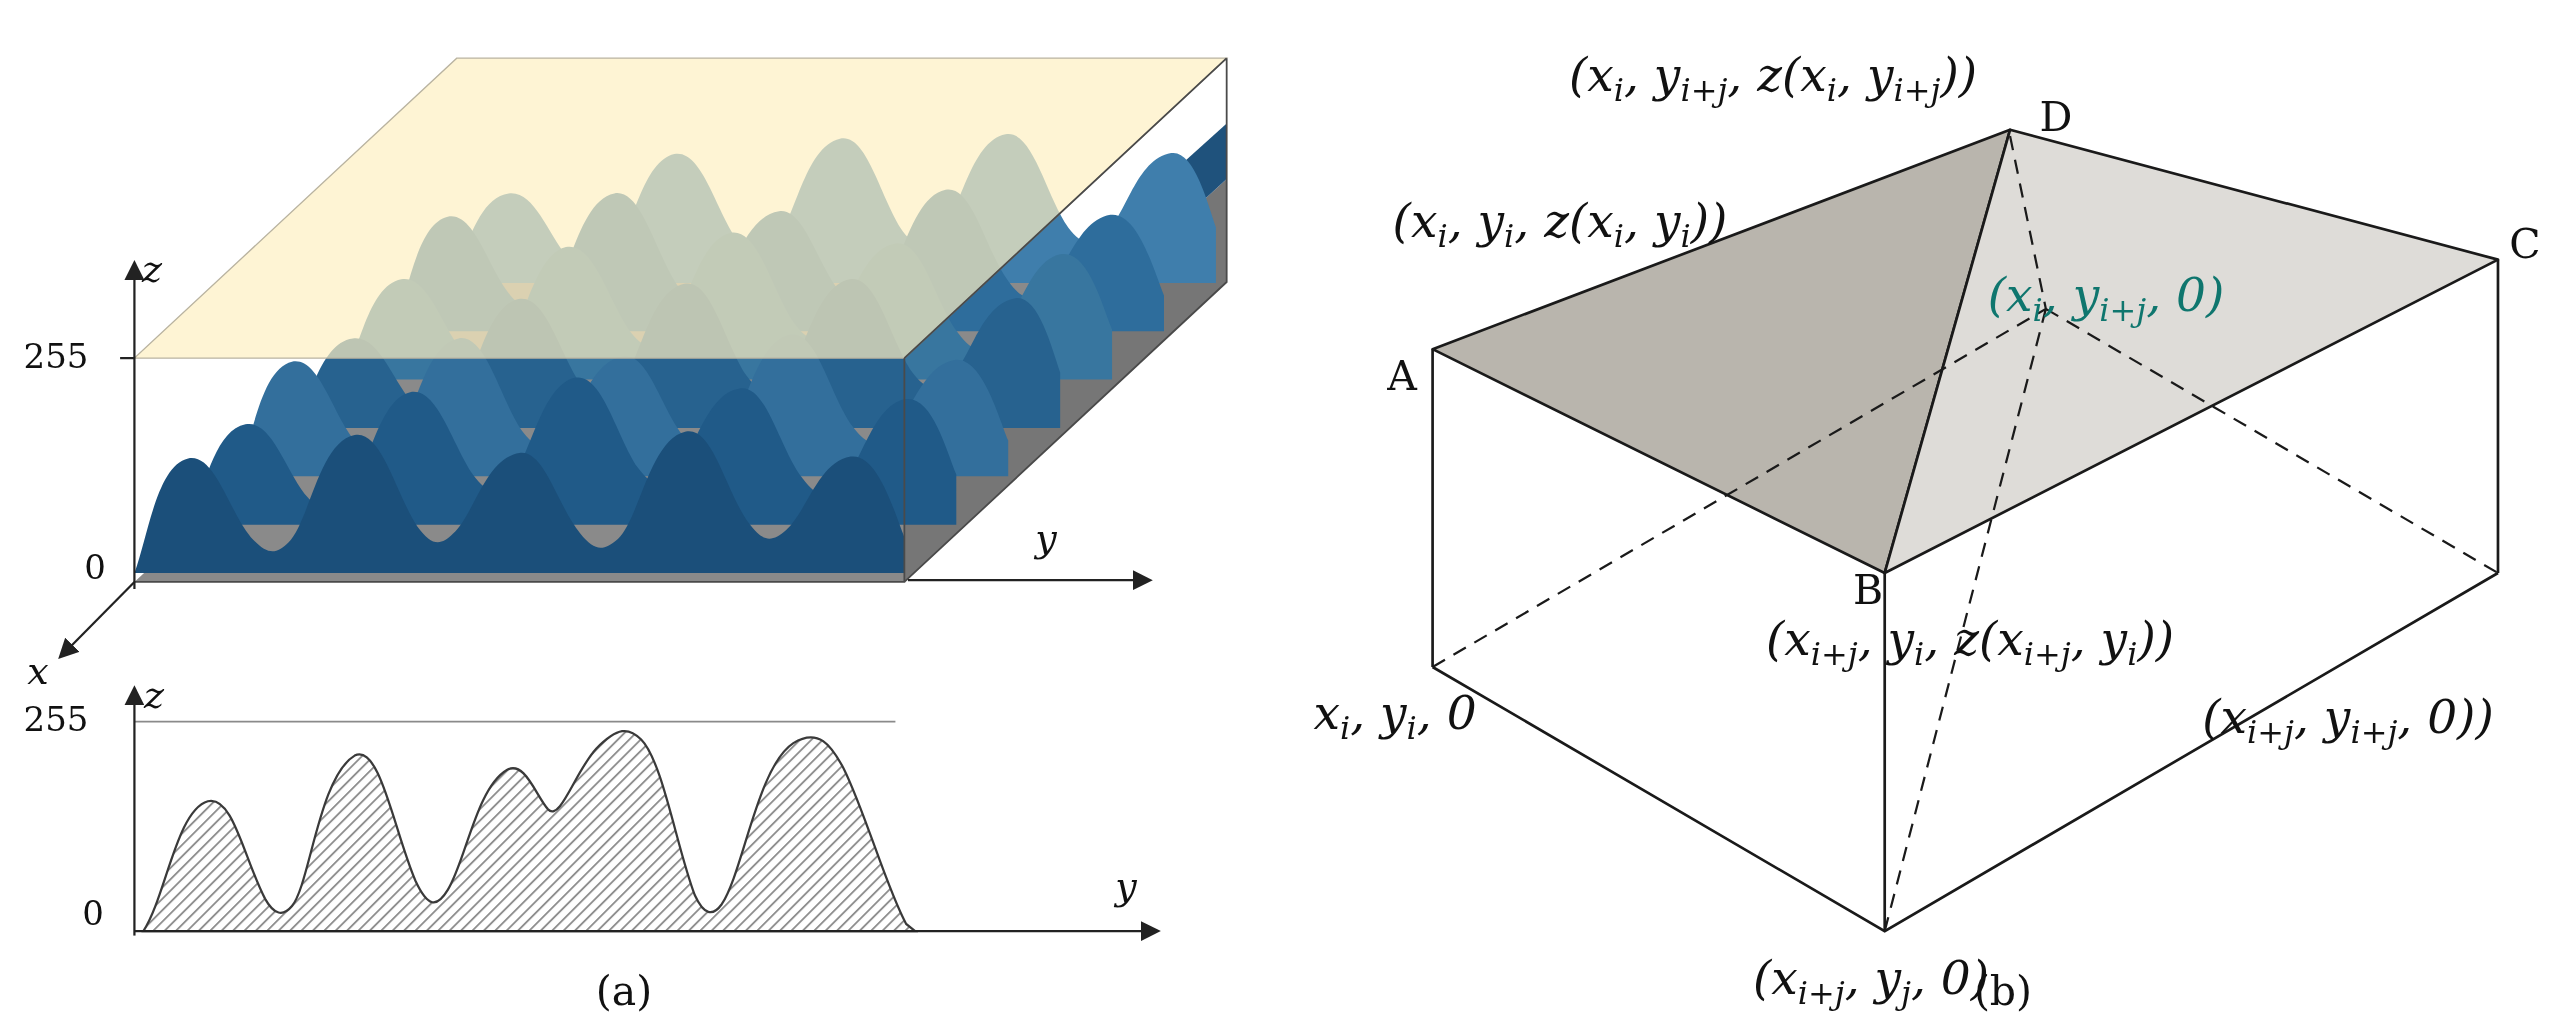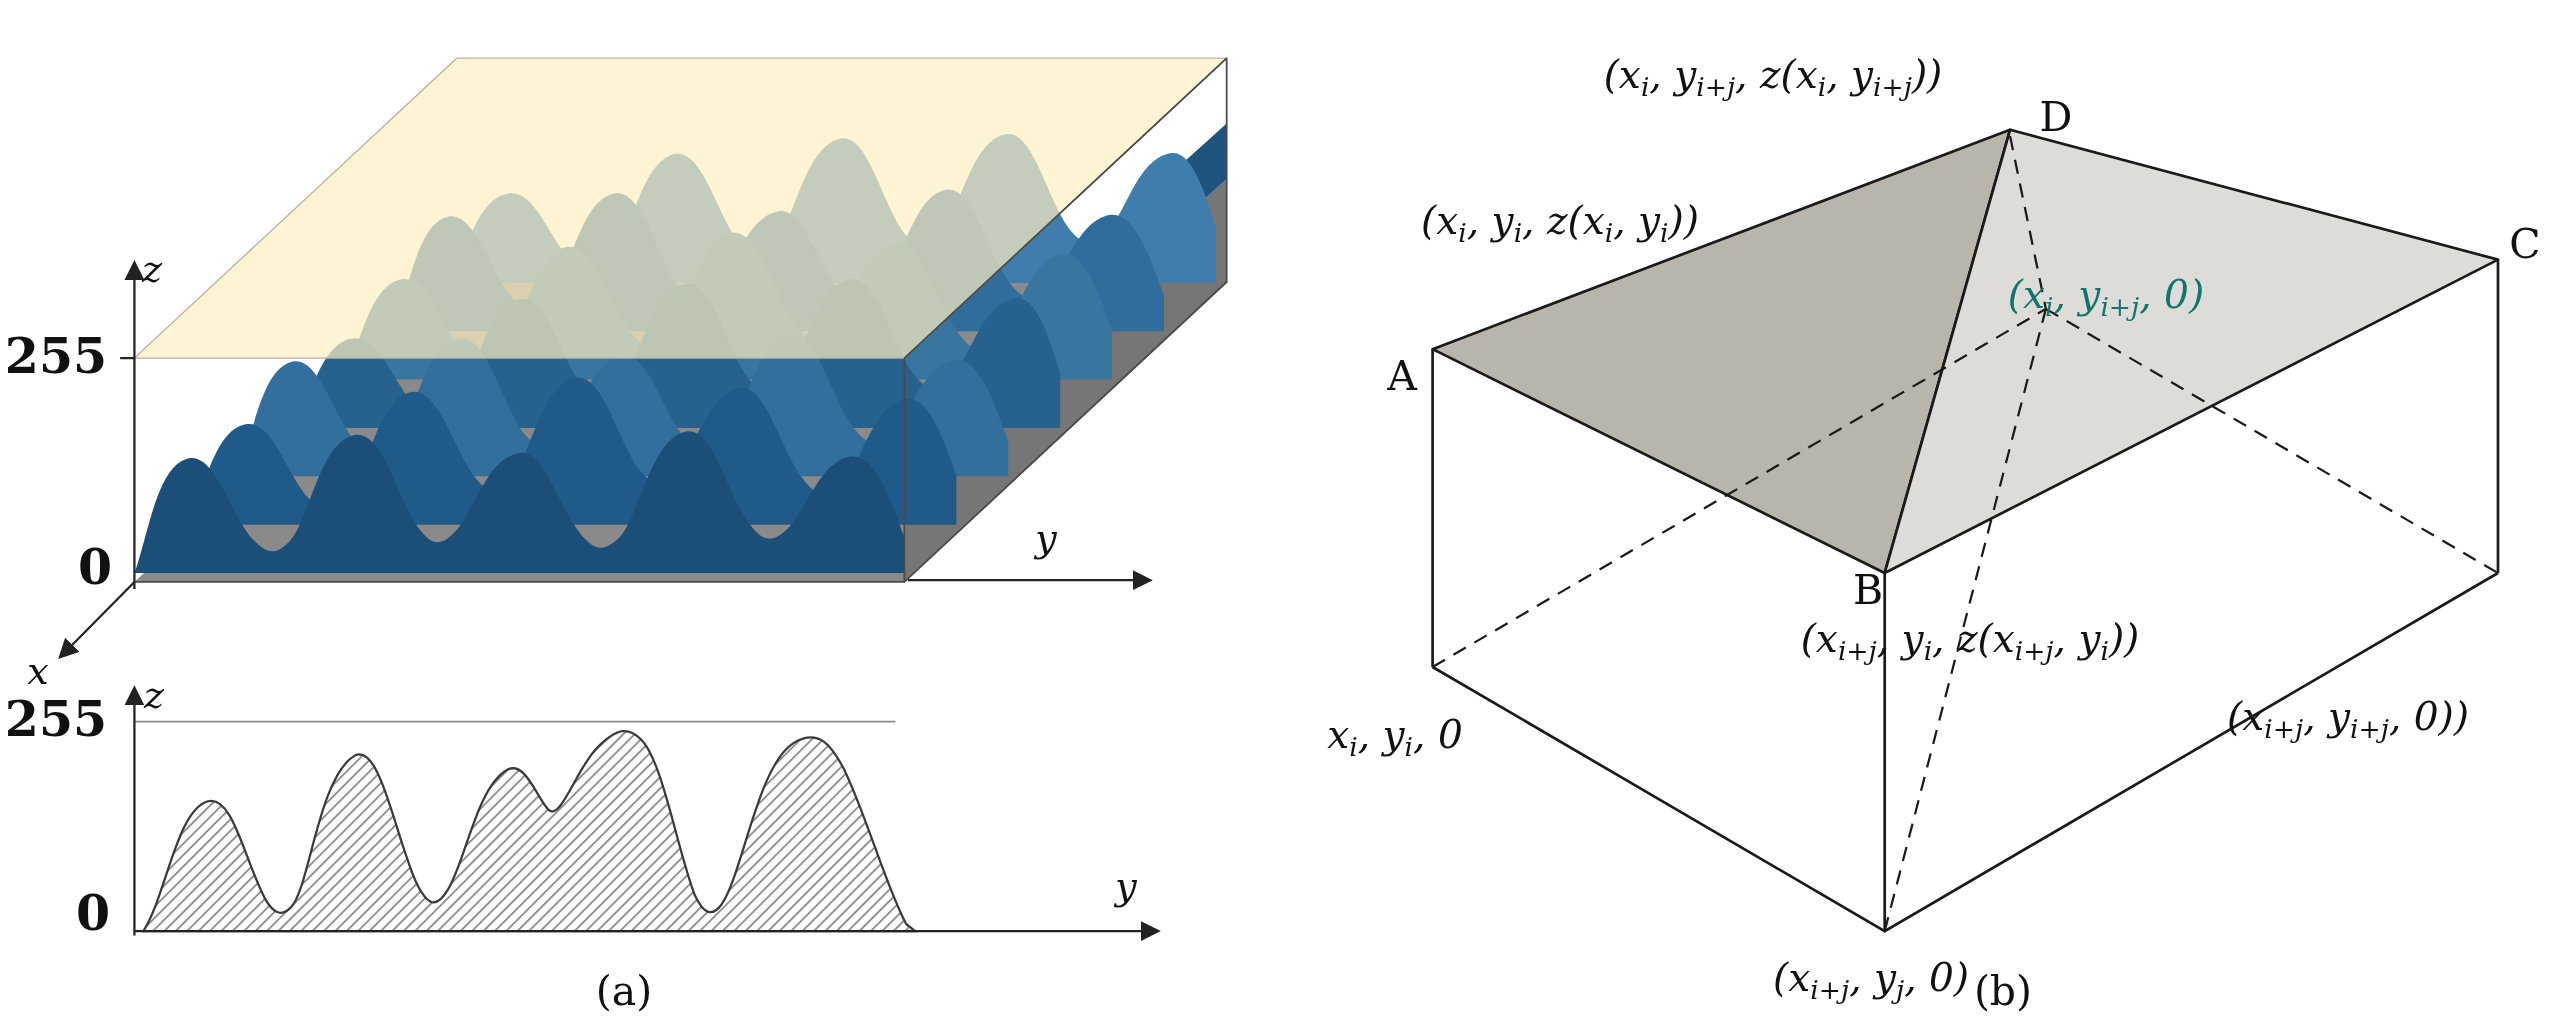--- a/index.html
+++ b/index.html
@@ -9,27 +9,27 @@
     background:#ffffff;
     font-family:"DejaVu Serif","Liberation Serif",serif;
     overflow:hidden;
   }
   .fig svg.layer{position:absolute;left:0;top:0;}
   .lbl{
     position:absolute;
     transform:translate(-50%,-50%);
     white-space:nowrap;
     font-style:italic;
-    font-size:39px;
+    font-size:47px;
     color:#111;
     line-height:1;
   }
   .lbl sub{font-size:68%;line-height:0;}
   .axis{font-size:38px;}
-  .num{font-style:normal;font-size:49px;font-weight:bold;}
+  .num{font-style:normal;font-size:34px;}
   .vertex{font-style:normal;font-size:41px;}
   .caption{font-style:normal;font-size:41px;}
   .gray-label{color:#0f766e;}
 </style>
 </head>
 <body>
 
 <div class="fig">
 
   <svg class="layer" width="2576" height="1026" viewBox="0 0 2877 1146">
@@ -112,21 +112,21 @@
   <div class="lbl num" style="left:56px;top:719px;">255</div>
   <div class="lbl num" style="left:93px;top:913px;">0</div>
   <div class="lbl axis" style="left:1126px;top:886px;">y</div>
 
   <div class="lbl caption" style="left:624px;top:991px;">(a)</div>
 
   <div class="lbl" style="left:1773px;top:74px;">(x<sub>i</sub>, y<sub>i+j</sub>, z(x<sub>i</sub>, y<sub>i+j</sub>))</div>
   <div class="lbl" style="left:1560px;top:220px;">(x<sub>i</sub>, y<sub>i</sub>, z(x<sub>i</sub>, y<sub>i</sub>))</div>
   <div class="lbl gray-label" style="left:2106px;top:294px;">(x<sub>i</sub>, y<sub>i+j</sub>, 0)</div>
   <div class="lbl" style="left:1970px;top:638px;">(x<sub>i+j</sub>, y<sub>i</sub>, z(x<sub>i+j</sub>, y<sub>i</sub>))</div>
-  <div class="lbl" style="left:1395px;top:712px;margin-top:22px;">x<sub>i</sub>, y<sub>i</sub>, 0</div>
+  <div class="lbl" style="left:1395px;top:712px;">x<sub>i</sub>, y<sub>i</sub>, 0</div>
   <div class="lbl" style="left:1871px;top:977px;">(x<sub>i+j</sub>, y<sub>j</sub>, 0)</div>
   <div class="lbl" style="left:2348px;top:716px;">(x<sub>i+j</sub>, y<sub>i+j</sub>, 0))</div>
 
   <div class="lbl vertex" style="left:1402px;top:376px;">A</div>
   <div class="lbl vertex" style="left:1868px;top:590px;">B</div>
   <div class="lbl vertex" style="left:2525px;top:244px;">C</div>
   <div class="lbl vertex" style="left:2056px;top:117px;">D</div>
 
   <div class="lbl caption" style="left:2003px;top:991px;">(b)</div>
 

